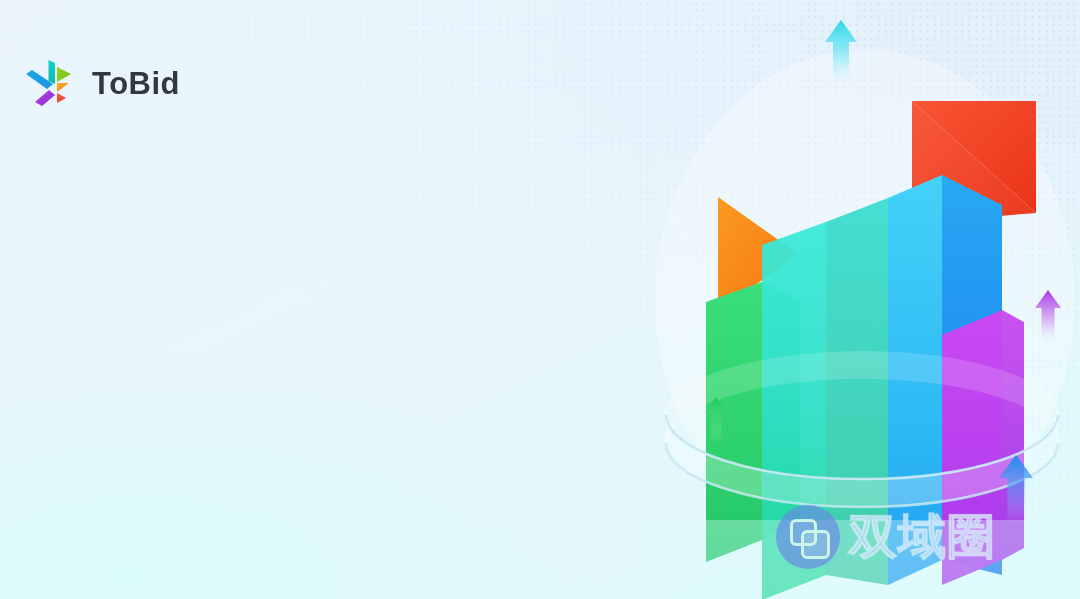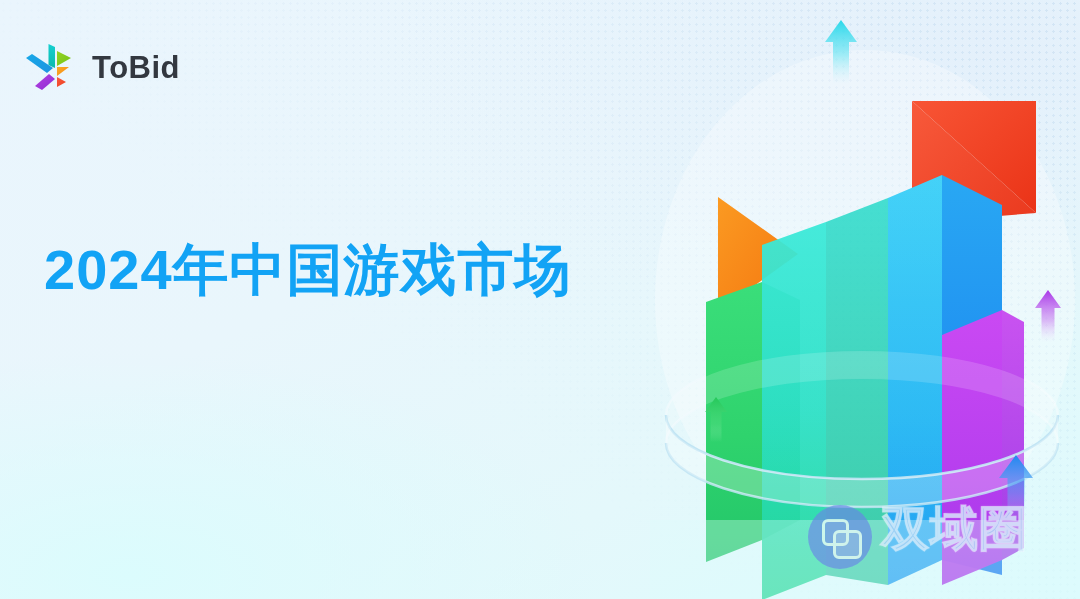--- a/index.html
+++ b/index.html
@@ -26,21 +26,21 @@
     background-size: 7px 7px;
     -webkit-mask-image: linear-gradient(215deg, rgba(0,0,0,0.85) 0%, rgba(0,0,0,0.35) 35%, rgba(0,0,0,0) 62%);
     mask-image: linear-gradient(215deg, rgba(0,0,0,0.85) 0%, rgba(0,0,0,0.35) 35%, rgba(0,0,0,0) 62%);
     pointer-events: none;
   }
 
   
   #logo-area {
     position: absolute;
     left: 22px;
-    top: 38px;
+    top: 54px;
     display: flex;
     align-items: center;
     gap: 12px;
   }
   #logo-mark { width: 58px; height: 58px; display:block; }
   #logo-word {
     font-size: 31px;
     font-weight: bold;
     letter-spacing: 0.5px;
     color: #333840;
@@ -69,24 +69,24 @@
     right: 0;
     top: 0;
     width: 430px;
     height: 599px;
   }
   #artwork svg { display: block; width: 430px; height: 599px; }
 
   
   #watermark {
     position: absolute;
-    left: 808px;
+    left: 776px;
     top: 505px;
     display: flex;
-    align-items: flex-start;
+    align-items: center;
     gap: 9px;
     opacity: 0.82;
     pointer-events: none;
   }
   #wm-badge {
     width: 64px; height: 64px;
     border-radius: 50%;
     background: #6a86e8;
     opacity: 0.80;
     display: flex; align-items: center; justify-content: center;
@@ -156,21 +156,20 @@
       <path d="M35 29 L47 29 L35 38 Z" fill="url(#lgOrange)"></path>
 
       <path d="M35 39 L44 44 L35 49 Z" fill="url(#lgRed)"></path>
 
       <path d="M13 48 L27 36 L33 41 L20 52 Z" fill="url(#lgPurple)"></path>
     </svg>
     <div id="logo-word">ToBid</div>
   </div>
 
   <div id="title-block">
-    <div class="title-line">2024年中国游戏市场</div>
   </div>
 
   <div id="artwork">
     <svg viewBox="0 0 430 599" xmlns="http://www.w3.org/2000/svg">
       <defs>
         <linearGradient id="gGreen" x1="0" y1="0" x2="0" y2="1">
           <stop offset="0%" stop-color="#3ade7a"></stop>
           <stop offset="55%" stop-color="#2fd36d"></stop>
           <stop offset="100%" stop-color="#23c66a"></stop>
         </linearGradient>

